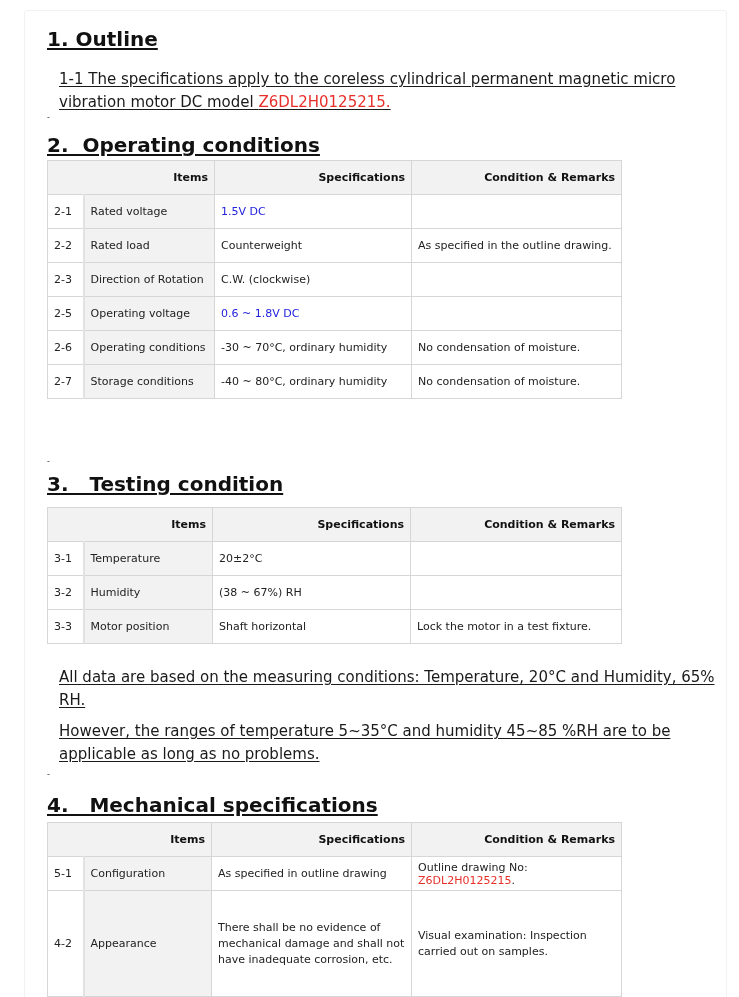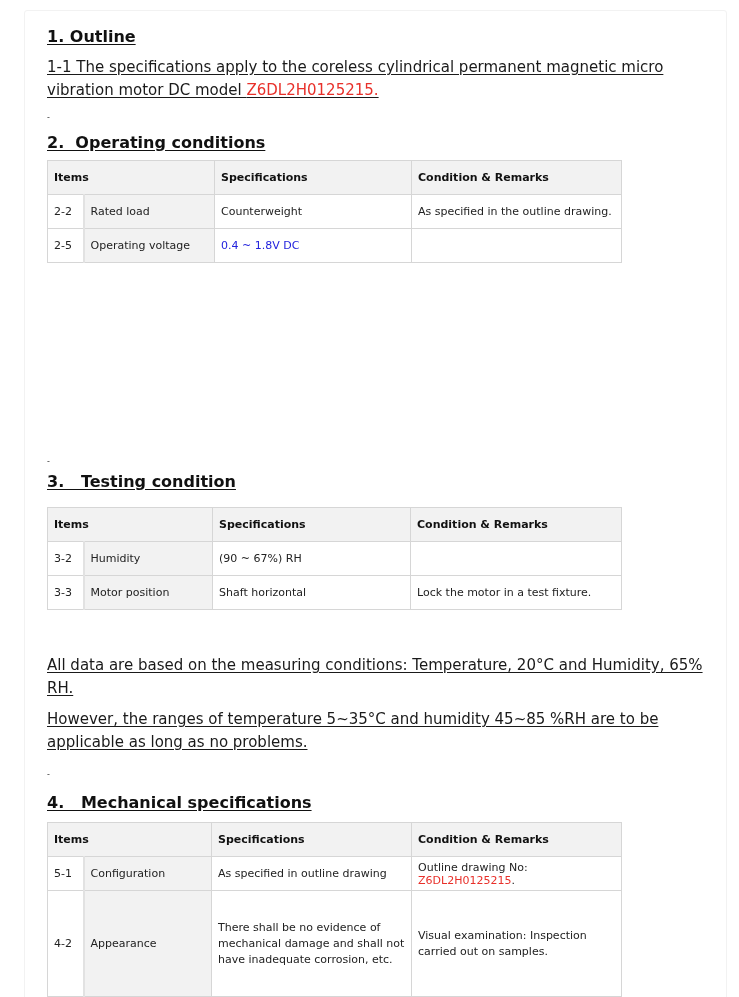--- a/index.html
+++ b/index.html
@@ -1,28 +1,28 @@
 <!DOCTYPE html>
 <html><head>
 <meta charset="utf-8">
 <style>
   html, body { margin: 0; padding: 0; background: #ffffff; }
   body { width: 739px; height: 997px; overflow: hidden; position: relative;
          font-family: "DejaVu Sans", sans-serif; color: #111; }
   .page { position: absolute; left: 24px; top: 10px; width: 701px; height: 1100px;
           border: 1px solid #f2f2f2; border-radius: 3px; }
   .content { position: absolute; left: 47px; top: 0; width: 660px; }
-  h2 { margin: 0; font-size: 16px; font-weight: bold; text-decoration: underline; text-underline-offset: 2px; position: absolute; left: 0; white-space: pre; }
-  p.para { margin: 0; font-size: 15px; line-height: 23px; text-decoration: underline; text-underline-offset: 2px; position: absolute; left: 0; width: 660px; color: #1a1a1a; }
+  h2 { margin: 0; font-size: 20px; font-weight: bold; text-decoration: underline; text-underline-offset: 2px; position: absolute; left: 0; white-space: pre; }
+  p.para { margin: 12px; font-size: 15px; line-height: 23px; text-decoration: underline; text-underline-offset: 2px; position: absolute; left: 0; width: 660px; color: #1a1a1a; }
   .red { color: #e8302a; }
   .blue { color: #2222dd; }
   .dash { position: absolute; left: 0; font-size: 8px; line-height: 8px; color: #333; }
   table { border-collapse: collapse; position: absolute; left: 0; font-size: 11px; color: #222; table-layout: fixed; }
   th, td { border: 1px solid #d6d6d6; padding: 0 6px; height: 33px; text-align: left; vertical-align: middle; }
-  th { background: #f2f2f2; font-weight: bold; font-size: 11px; color: #111; }
+  th { background: #f2f2f2; font-weight: bold; font-size: 11px; color: #111; text-align: right; }
   td.num { background: #fff; }
   td.item { background: #f2f2f2; border-left: 2px solid #e2e2e2; }
   td.multi { line-height: 16px; }
 </style>
 </head>
 <body>
 
 <div class="page"></div>
 
 <div class="content">
@@ -40,30 +40,54 @@
         <col style="width:197px">
         <col style="width:210px">
       </colgroup>
     <tbody>
         <tr>
       <th colspan="2">Items</th>
       <th>Specifications</th>
       <th>Condition &amp; Remarks</th>
     </tr>
     <tr>
+      <td class="num">2-1</td>
+      <td class="item">Rated voltage</td>
+      <td class="blue">1.5V DC</td>
+      <td></td>
+    </tr>
+    <tr>
       <td class="num">2-2</td>
       <td class="item">Rated load</td>
       <td>Counterweight</td>
       <td>As specified in the outline drawing.</td>
     </tr>
     <tr>
+      <td class="num">2-3</td>
+      <td class="item">Direction of Rotation</td>
+      <td>C.W. (clockwise)</td>
+      <td></td>
+    </tr>
+    <tr>
       <td class="num">2-5</td>
       <td class="item">Operating voltage</td>
-      <td class="blue">0.4 ~ 1.8V DC</td>
+      <td class="blue">0.6 ~ 1.8V DC</td>
       <td></td>
+    </tr>
+    <tr>
+      <td class="num">2-6</td>
+      <td class="item">Operating conditions</td>
+      <td>-30 ~ 70°C, ordinary humidity</td>
+      <td>No condensation of moisture.</td>
+    </tr>
+    <tr>
+      <td class="num">2-7</td>
+      <td class="item">Storage conditions</td>
+      <td>-40 ~ 80°C, ordinary humidity</td>
+      <td>No condensation of moisture.</td>
     </tr>
   </tbody>
     </table>
 
   <div class="dash" style="top:458px;">-</div>
 
   <h2 style="top:472px;">3.   Testing condition</h2>
   <table style="top:507px; width:574px;">
     <colgroup>
         <col style="width:36px">
@@ -71,23 +95,29 @@
         <col style="width:198px">
         <col style="width:211px">
       </colgroup>
     <tbody>
         <tr>
       <th colspan="2">Items</th>
       <th>Specifications</th>
       <th>Condition &amp; Remarks</th>
     </tr>
     <tr>
+      <td class="num">3-1</td>
+      <td class="item">Temperature</td>
+      <td>20±2°C</td>
+      <td></td>
+    </tr>
+    <tr>
       <td class="num">3-2</td>
       <td class="item">Humidity</td>
-      <td>(90 ~ 67%) RH</td>
+      <td>(38 ~ 67%) RH</td>
       <td></td>
     </tr>
     <tr>
       <td class="num">3-3</td>
       <td class="item">Motor position</td>
       <td>Shaft horizontal</td>
       <td>Lock the motor in a test fixture.</td>
     </tr>
   </tbody>
     </table>

